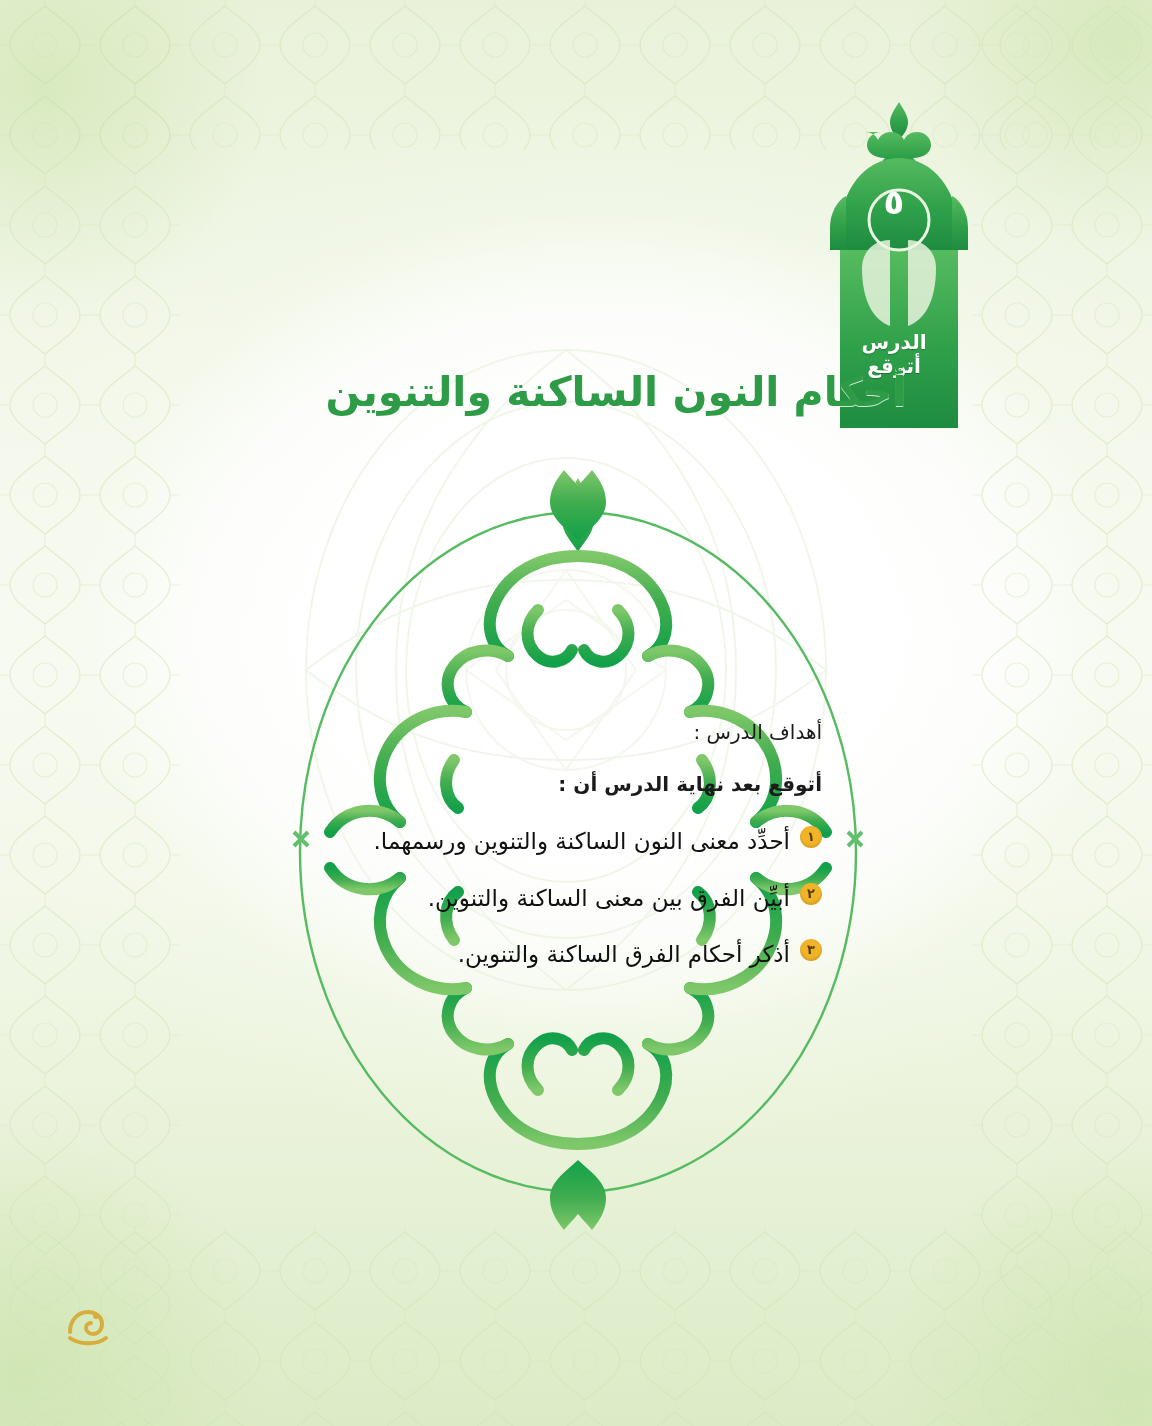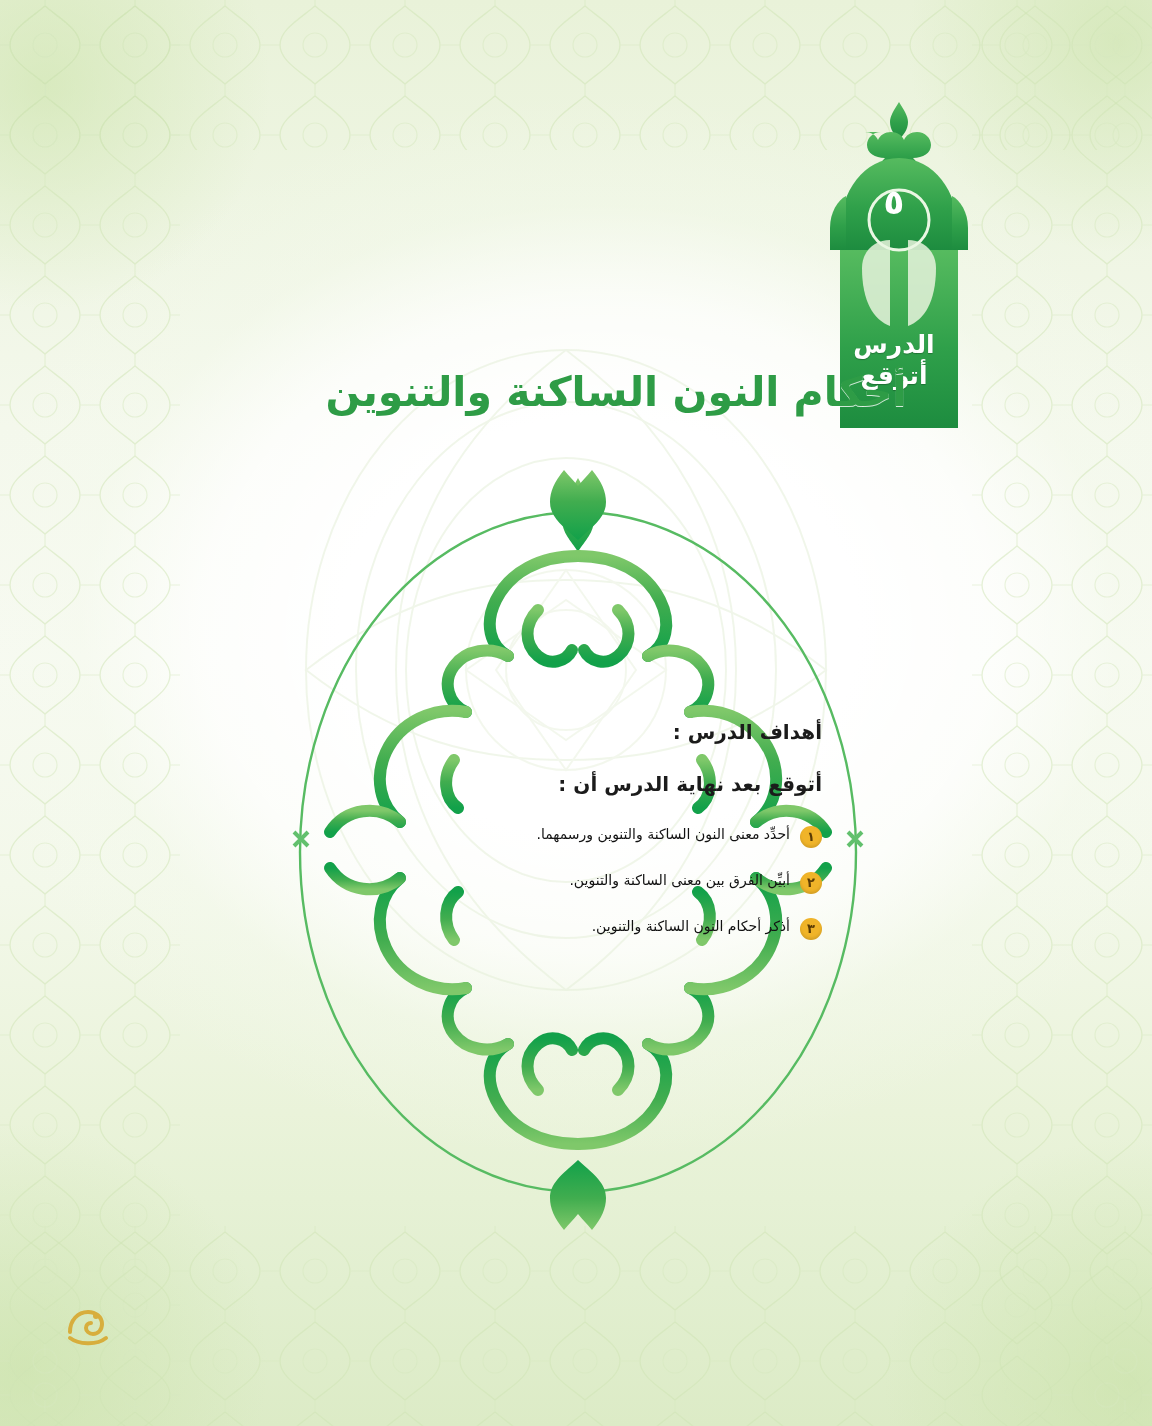--- a/index.html
+++ b/index.html
@@ -91,21 +91,21 @@
     letter-spacing: 0;
   }
   .lesson-label {
     position: absolute;
     top: 330px;
     right: 198px;
     width: 120px;
     text-align: center;
     color: #ffffff;
     font-weight: bold;
-    font-size: 25px;
+    font-size: 20px;
     line-height: 1.22;
     font-family: "DejaVu Sans", sans-serif;
     text-shadow: 0 1px 1px rgba(0,0,0,0.25);
   }
 
   
   .lesson-title {
     position: absolute;
     top: 368px;
     right: 196px;
@@ -126,21 +126,21 @@
     top: 720px;
     right: 330px;
     width: 480px;
     direction: rtl;
     text-align: right;
     color: #1b1b1b;
   }
   .obj-heading {
     font-family: "DejaVu Sans", sans-serif;
     font-size: 20px;
-    font-weight: bold;
+    font-weight: normal;
     margin: 0 0 28px 0;
     letter-spacing: 0;
   }
   .obj-sub {
     font-family: "DejaVu Sans", sans-serif;
     font-size: 20px;
     font-weight: bold;
     margin: 12px 0 28px 0;
   }
   .obj-list {
@@ -167,21 +167,21 @@
     line-height: 22px;
     text-align: center;
     font-family: "DejaVu Sans", sans-serif;
     margin-left: 10px;
     margin-top: 2px;
     box-shadow: inset 0 -2px 3px rgba(0,0,0,0.12);
   }
   .obj-text {
     flex: 1 1 auto;
     font-family: "DejaVu Sans", sans-serif;
-    font-size: 14px;
+    font-size: 23px;
     line-height: 1.5;
     color: #111;
   }
 
   
   .corner-glyph {
     position: absolute;
     left: 60px;
     bottom: 72px;
     width: 56px;
@@ -338,21 +338,21 @@
       <li class="obj-item">
         <span class="obj-bullet">١</span>
         <span class="obj-text">أحدِّد معنى النون الساكنة والتنوين ورسمهما.</span>
       </li>
       <li class="obj-item">
         <span class="obj-bullet">٢</span>
         <span class="obj-text">أبيِّن الفرق بين معنى الساكنة والتنوين.</span>
       </li>
       <li class="obj-item">
         <span class="obj-bullet">٣</span>
-        <span class="obj-text">أذكر أحكام النون الساكنة والتنوين.</span>
+        <span class="obj-text">أذكر أحكام الفرق الساكنة والتنوين.</span>
       </li>
     </ul>
   </div>
 
   <svg class="corner-glyph" viewBox="0 0 56 56">
     <path d="M10 34 c0 -12 8 -20 18 -20 c8 0 14 5 14 12 c0 6 -4 10 -9 10 c-4 0 -7 -3 -7 -6 c0 -3 2 -5 5 -5" fill="none" stroke="#d8a427" stroke-width="4" stroke-linecap="round"></path>
     <path d="M10 40 c8 6 26 8 36 0" fill="none" stroke="#d8a427" stroke-width="4" stroke-linecap="round"></path>
     <circle cx="36" cy="18" r="3" fill="#d8a427"></circle>
   </svg>
 

